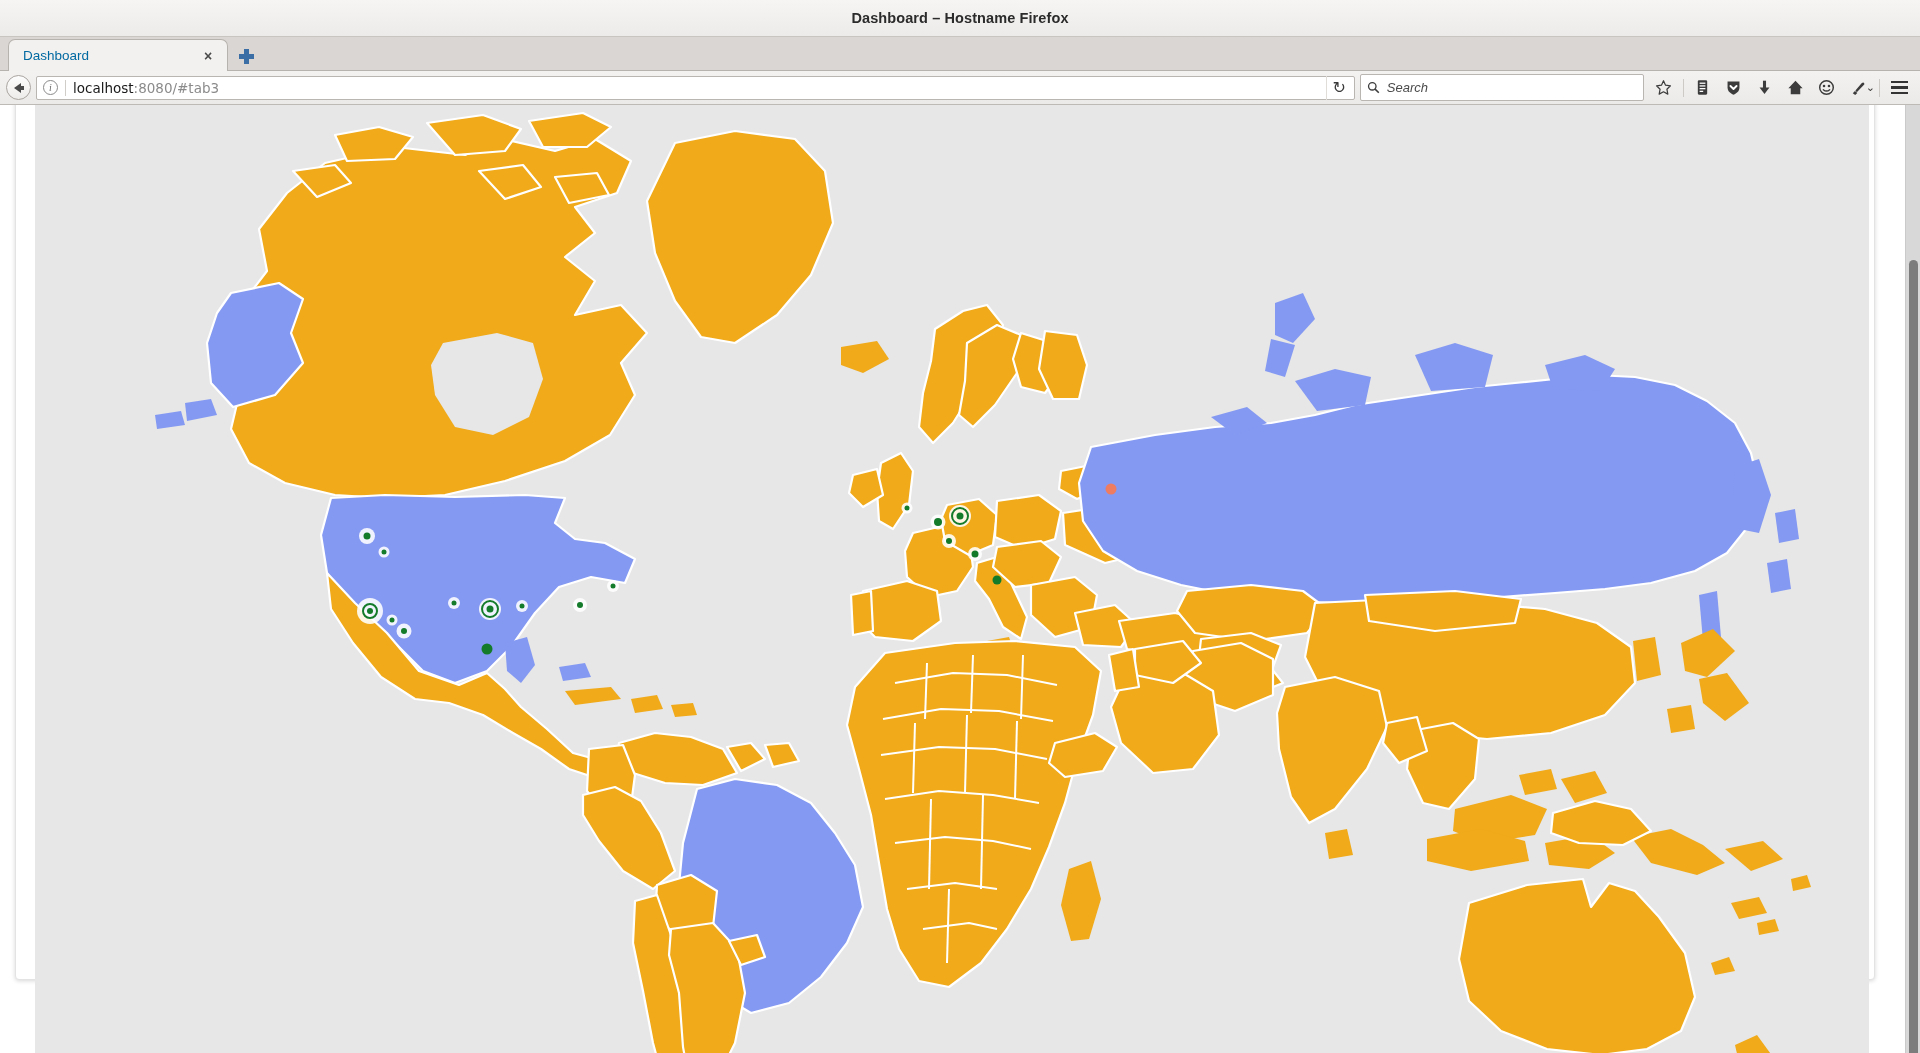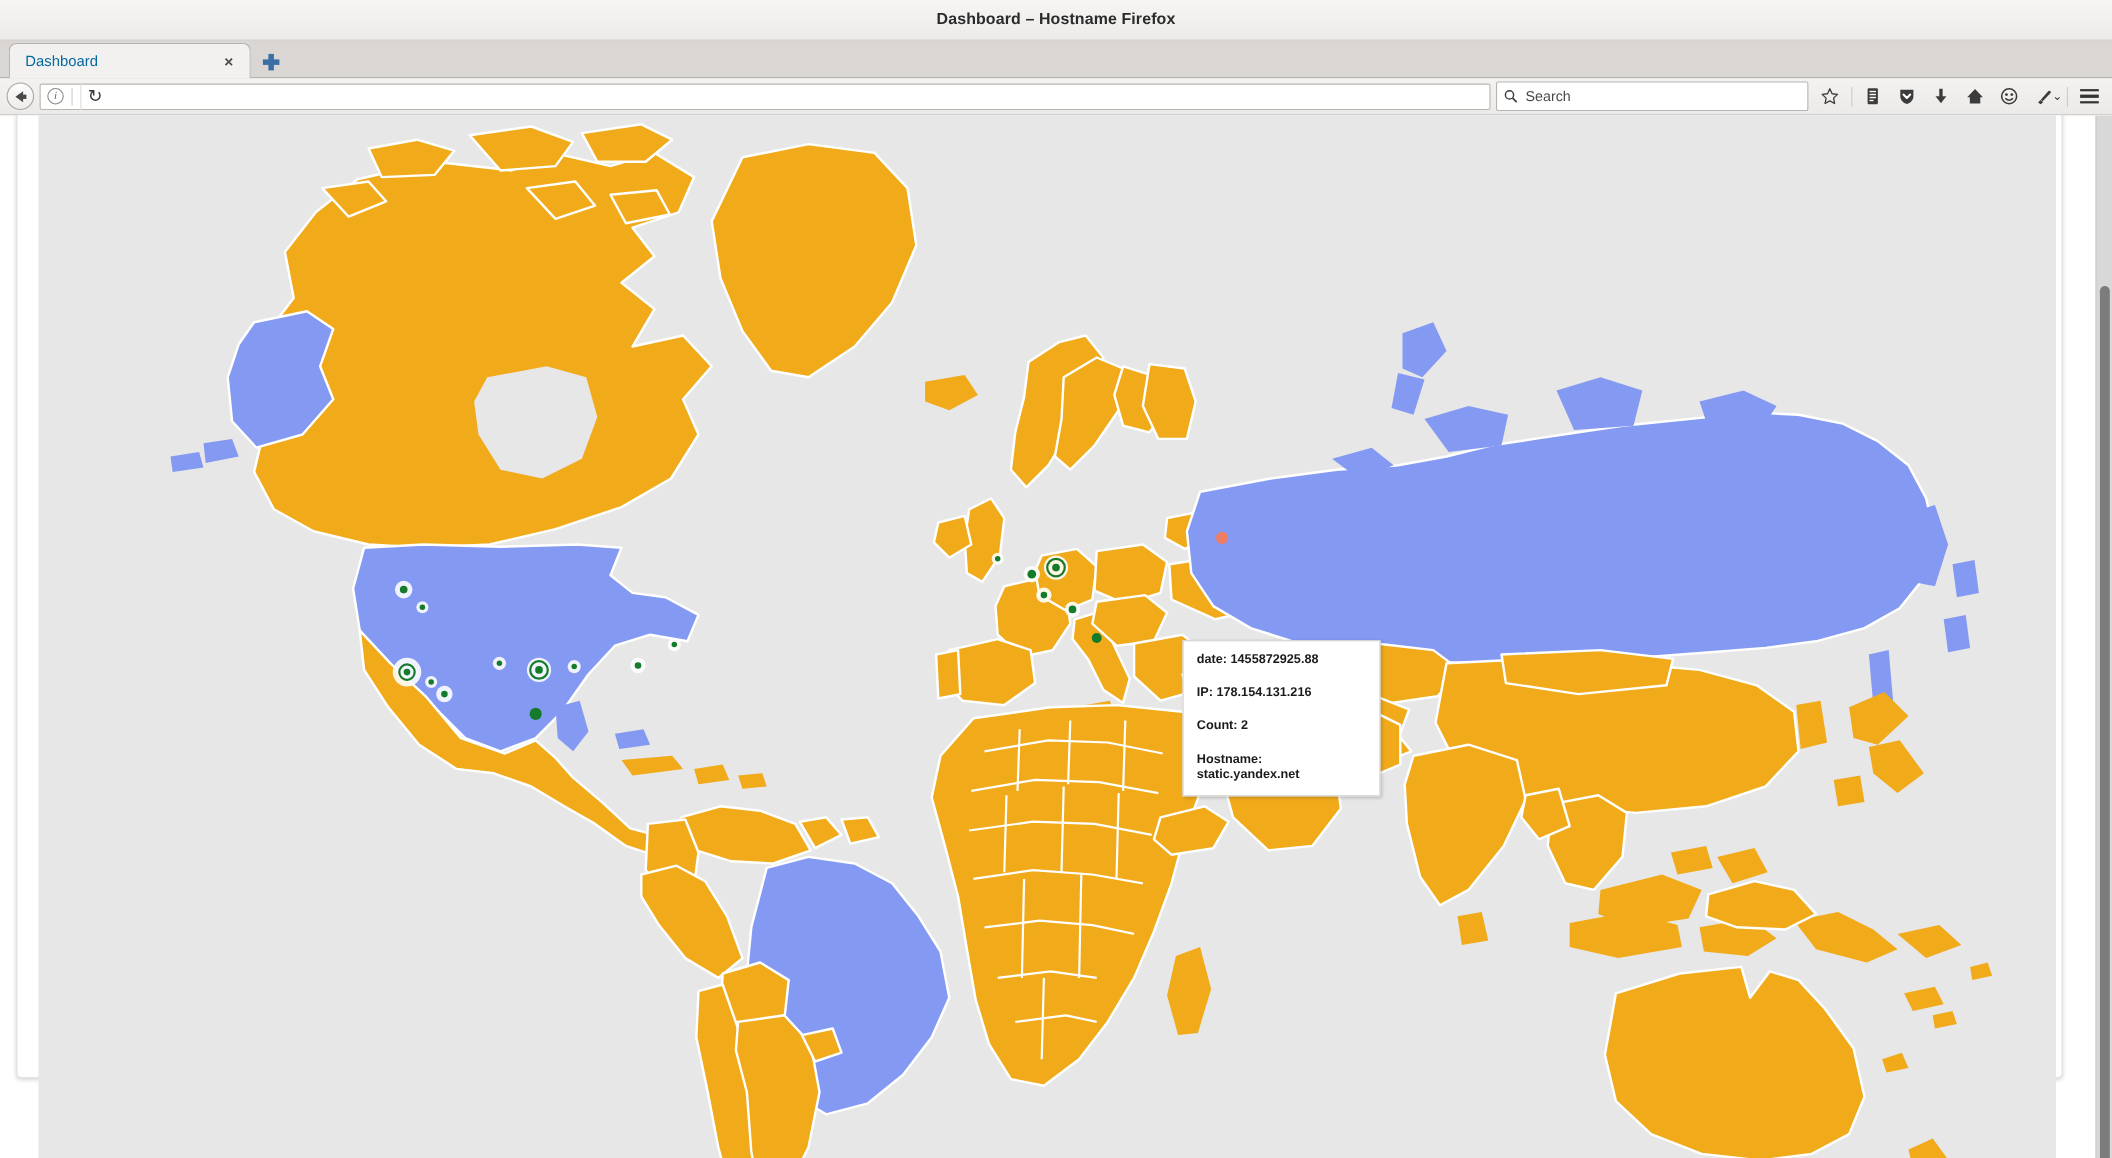--- a/index.html
+++ b/index.html
@@ -125,21 +125,21 @@
   .url-text .host { color: #1a1a1a; }
   .reload {
     width: 26px; height: 24px;
     display: flex; align-items: center; justify-content: center;
     cursor: pointer; flex: 0 0 auto; color: #3a3a3a;
     border-left: 1px solid #e0dcd8;
   }
   .searchbar {
     width: 284px; height: 27px; flex: 0 0 auto;
     background: #fff; border: 1px solid #b9b5b1; border-radius: 2px;
-    display: flex; align-items: center; padding: 0 6px; gap: 7px;
+    display: flex; align-items: center; padding: 0 6px; gap: 7px; font-style: italic;
   }
   .search-ph { font-size: 13px; color: #4a4a4a; }
   .tb-icons { display: flex; align-items: center; gap: 1px; flex: 0 0 auto; }
   .tb-btn {
     width: 30px; height: 28px;
     display: flex; align-items: center; justify-content: center;
     cursor: pointer; color: #3c3c3c;
   }
   .tb-sep { width: 1px; height: 18px; background: #cdc9c5; margin: 0 3px; }
   .chev { font-size: 11px; color: #3c3c3c; margin-left: -8px; cursor: pointer; }
@@ -241,20 +241,21 @@
 
 <div class="navbar">
 
   <div class="backbtn">
     <span class="arrow-left"></span>
   </div>
 
   <div class="urlbar">
     <span class="info-icon">i</span>
     <span class="url-sep"></span>
+    <span class="url-text"><span class="host">localhost</span><span>:8080/#tab3</span></span>
     <span class="reload">↻</span>
   </div>
 
   <div class="searchbar">
     <svg width="13" height="13" viewBox="0 0 16 16">
       <circle cx="6.5" cy="6.5" r="4.6" fill="none" stroke="#3c3c3c" stroke-width="1.6"></circle>
       <line x1="10" y1="10" x2="14.5" y2="14.5" stroke="#3c3c3c" stroke-width="1.9"></line>
     </svg>
     <span class="search-ph">Search</span>
   </div>
@@ -621,23 +622,17 @@
           <div class="halo" style="left: 940px; top: 511px; width: 14px; height: 14px;"></div>
           <div class="dot" style="left: 940px; top: 511px; width: 7px; height: 7px; background: rgb(20, 123, 43);"></div>
         </div>
         <div class="marker" style="left: 0px; top: 0px;">
           <div class="dot" style="left: 962px; top: 537px; width: 9px; height: 9px; background: rgb(20, 123, 43);"></div>
         </div>
         <div class="reddot" style="left: 1076px; top: 446px; width: 11px; height: 11px; background: rgb(238, 124, 97);"></div>
       </div>
   </div>
 
-  <div class="tooltip">
-    <div>date: 1455872925.88</div>
-    <div>IP: 178.154.131.216</div>
-    <div>Count: 2</div>
-    <div>Hostname: static.yandex.net</div>
-  </div>
 
   <div class="vscroll">
     <div class="vthumb"></div>
   </div>
 </div>
 
 </body></html>

